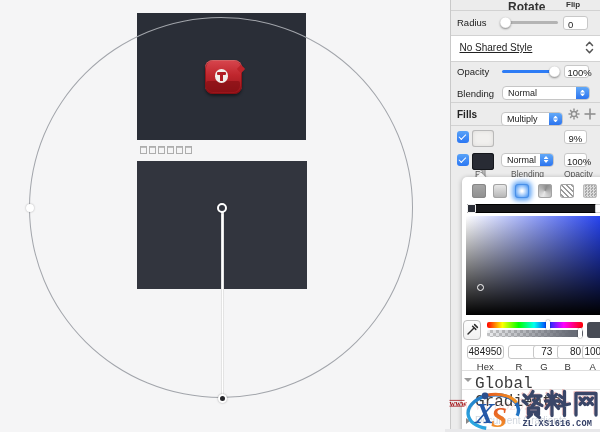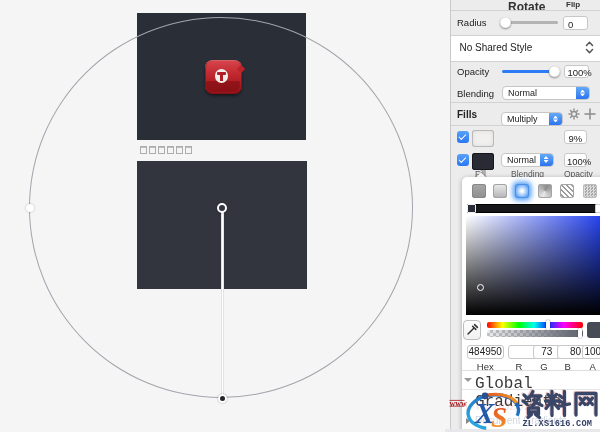--- a/index.html
+++ b/index.html
@@ -96,21 +96,21 @@
   <div style="left:115px; top:0px; font-size:8px; font-weight:bold; color:#333;">Flip</div>
   <div class="hdiv" style="top:10px;"></div>
 
   <div style="left:6px; top:16.5px;">Radius</div>
   <div class="slider-track" style="left:50px; top:20.5px; width:57px;"></div>
   <div class="slider-knob" style="left:48.5px; top:16.5px;"></div>
   <div class="input" style="left:112px; top:16px; width:25px; height:14px; padding:1.5px 0 0 4px;">0</div>
   <div class="hdiv" style="top:35px;"></div>
 
   <div style="left:0; top:35.5px; width:150px; height:25px; background:#fff;"></div>
-  <div style="left:8.5px; top:42px; font-size:10px;">No Shared Style</div>
+  <div style="left:8.5px; top:42px; font-size:10px;text-decoration:underline;">No Shared Style</div>
   <svg style="left:134px; top:41px;" width="9" height="13" viewBox="0 0 9 13">
       <g fill="none" stroke="#555" stroke-width="1.5" stroke-linecap="round" stroke-linejoin="round">
         <path d="M1.5 4.4 L4.5 1.2 L7.5 4.4"></path>
         <path d="M1.5 8.6 L4.5 11.8 L7.5 8.6"></path>
       </g>
     </svg>
   <div class="hdiv" style="top:60.5px;"></div>
 
   <div style="left:6px; top:66px;">Opacity</div>
   <div class="slider-track" style="left:51px; top:69.5px; width:56px; background:linear-gradient(90deg,#2e7cf5 0%,#2e7cf5 91%,#b4b4b4 91%);"></div>

